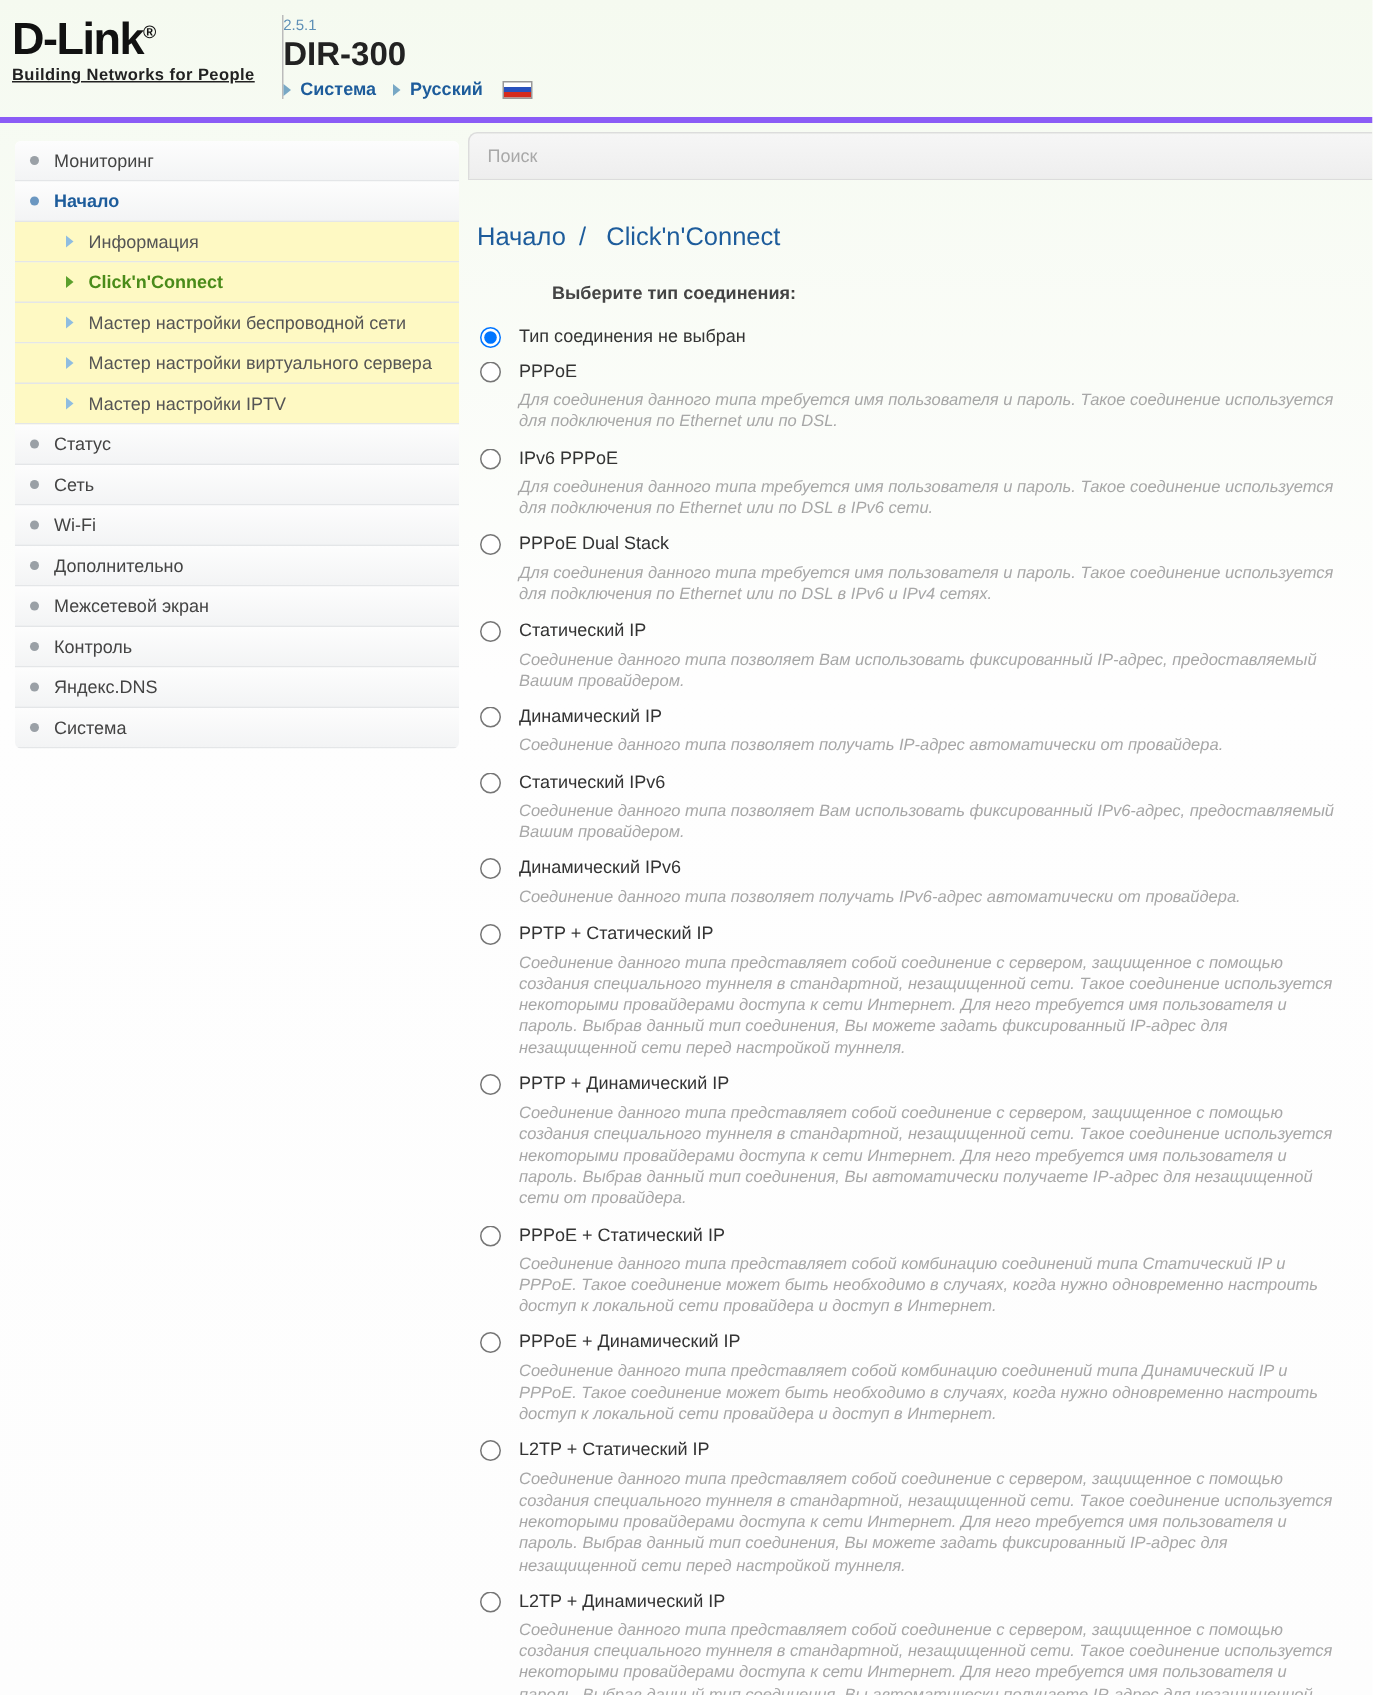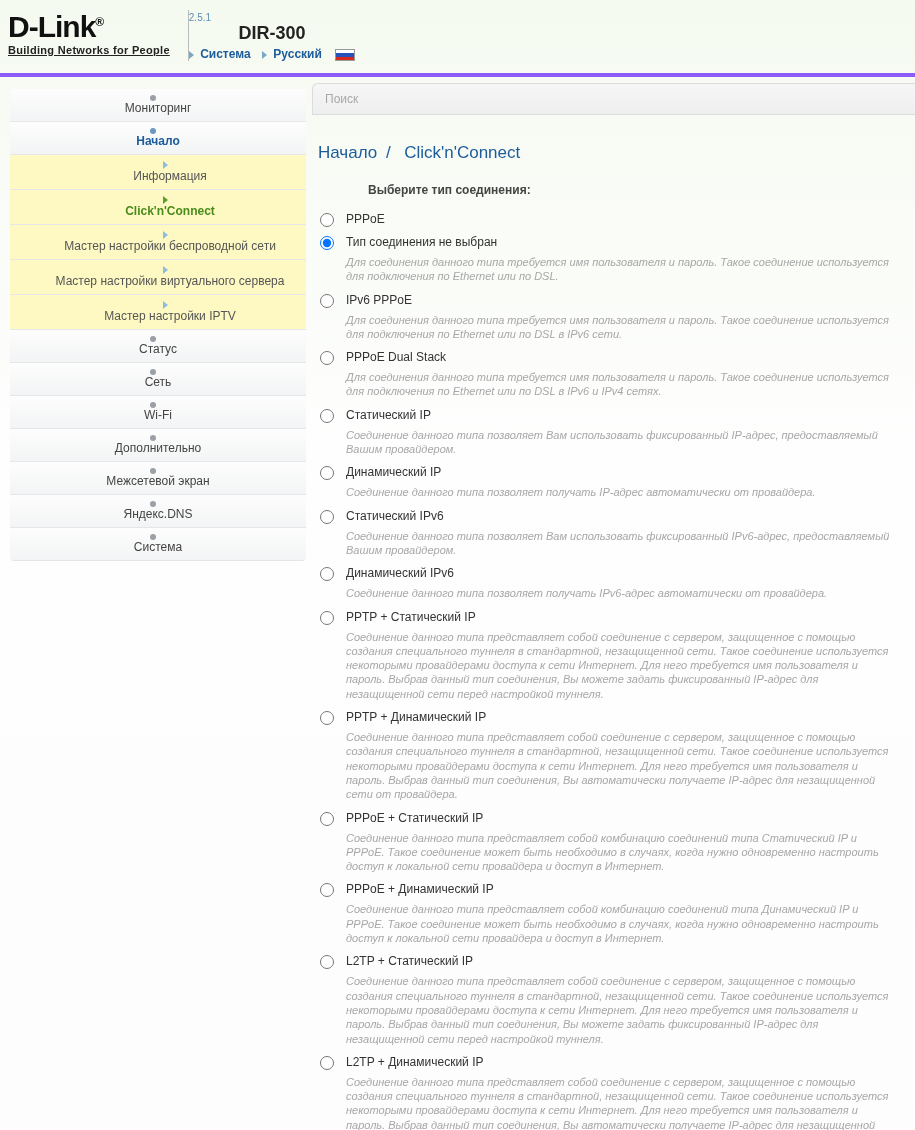--- a/index.html
+++ b/index.html
@@ -29,23 +29,22 @@
   .logo-main .reg { font-size: 12px; vertical-align: super; }
   .logo-sub { font-size: 11px; color: #222; font-weight: bold; letter-spacing: 0.3px; text-decoration: underline;}
   .head-right {
     border-left: 1px solid #bbb;
     padding-top: 2px;
   }
   .version { font-size: 10px; color: #5e8fb6; }
   .model {
     font-family: Arial, sans-serif;
     font-weight: bold;
-    font-size: 18px;
+    font-size: 22px;
     color: #222;
-    text-align: center;
   }
   .crumbs { margin-top: 3px; }
   .crumbs .tri {
     display: inline-block;
     width: 0; height: 0;
     border-top: 4px solid transparent;
     border-bottom: 4px solid transparent;
     border-left: 5px solid #78a8c5;
     margin-right: 3px;
     vertical-align: middle;
@@ -75,21 +74,20 @@
   .nav { background: #fff; border-radius: 4px; overflow: hidden; }
   .nav-item {
     display: flex;
     align-items: center;
     font-size: 12px;
     padding: 6px 10px;
     border-bottom: 1px solid #e4e6e8;
     cursor: pointer;
     background: linear-gradient(#fdfdfd,#f3f4f5);
     color: #444;
-    flex-direction: column;
   }
   .nav-item.sub {
     background: #fef9c3;
     padding-left: 34px;
     color: #555;
   }
   .nav-item.active-top {
     color: #1d5c9b;
     font-weight: bold;
   }
@@ -256,20 +254,24 @@
         <div class="nav-item">
           <span class="bullet"></span>
           <span>Дополнительно</span>
         </div>
         <div class="nav-item">
           <span class="bullet"></span>
           <span>Межсетевой экран</span>
         </div>
         <div class="nav-item">
           <span class="bullet"></span>
+          <span>Контроль</span>
+        </div>
+        <div class="nav-item">
+          <span class="bullet"></span>
           <span>Яндекс.DNS</span>
         </div>
         <div class="nav-item">
           <span class="bullet"></span>
           <span>Система</span>
         </div>
       </div>
   </div>
 
   <div class="content">
@@ -278,29 +280,29 @@
     </div>
     <div class="page-body">
       <div class="breadcrumb">
         <span>Начало</span>
         <span class="sep">/</span>
         &nbsp;<span>Click'n'Connect</span>
       </div>
       <div class="subtitle">Выберите тип соединения:</div>
       <div class="options" id="options">
           <div class="opt">
+            <input type="radio" name="conn" class="radio" checked="" style="">
+            <div class="opt-body">
+              <div class="opt-label">Тип соединения не выбран</div>
+            </div>
+          </div>
+          <div class="opt">
             <input type="radio" name="conn" class="radio" style="">
             <div class="opt-body">
               <div class="opt-label">PPPoE</div>
-            </div>
-          </div>
-          <div class="opt">
-            <input type="radio" name="conn" class="radio" checked="" style="">
-            <div class="opt-body">
-              <div class="opt-label">Тип соединения не выбран</div>
             </div>
           </div>
           <div class="opt-desc">Для соединения данного типа требуется имя пользователя и пароль. Такое соединение используется для подключения по Ethernet или по DSL.</div>
           <div class="opt">
             <input type="radio" name="conn" class="radio" style="">
             <div class="opt-body">
               <div class="opt-label">IPv6 PPPoE</div>
             </div>
           </div>
           <div class="opt-desc">Для соединения данного типа требуется имя пользователя и пароль. Такое соединение используется для подключения по Ethernet или по DSL в IPv6 сети.</div>

